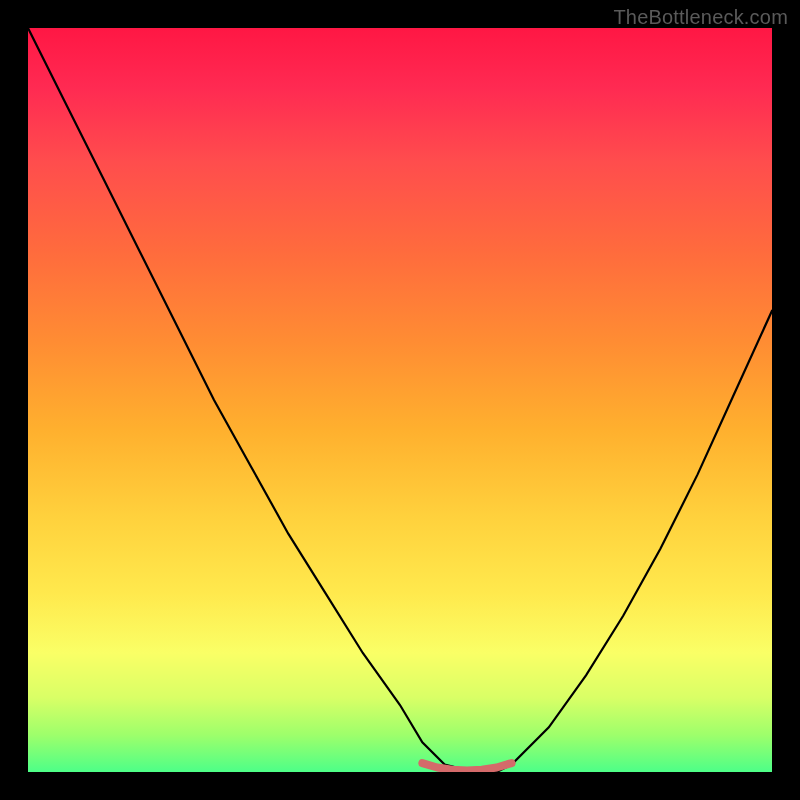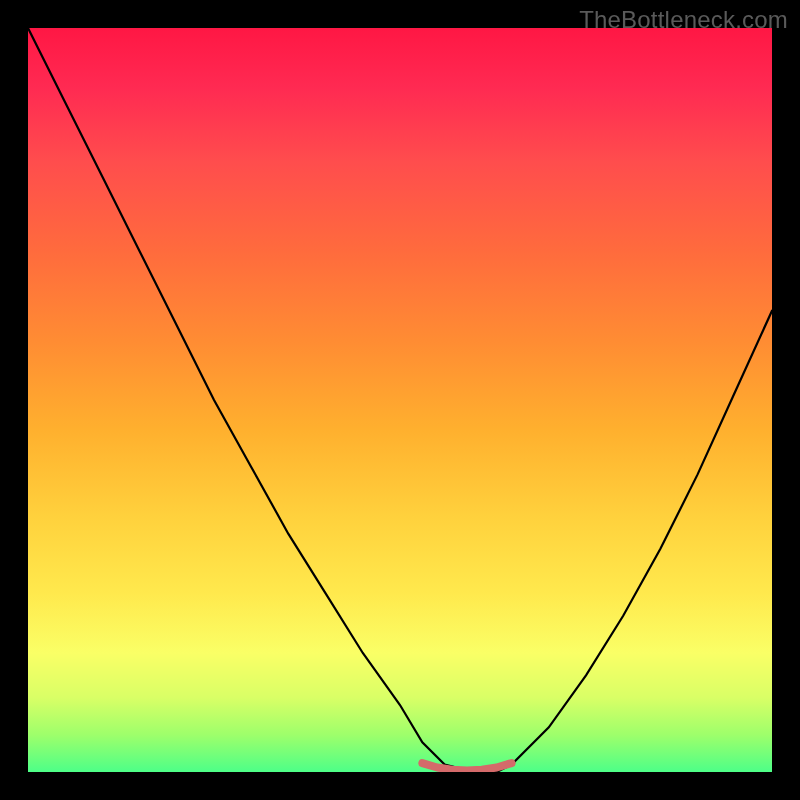--- a/index.html
+++ b/index.html
@@ -30,21 +30,21 @@
       #d9ff66 90%,
       #9eff6b 95%,
       #4dff88 100%
     );
   }
   .watermark {
     position: absolute;
     top: 6px;
     right: 12px;
     font-family: Arial, Helvetica, sans-serif;
-    font-size: 24px;
+    font-size: 20px;
     color: #5a5a5a;
     font-weight: 400;
     letter-spacing: 0.2px;
     pointer-events: none;
   }
   svg.curves {
     position: absolute;
     left: 0; top: 0;
     width: 744px; height: 744px;
     pointer-events: none;

